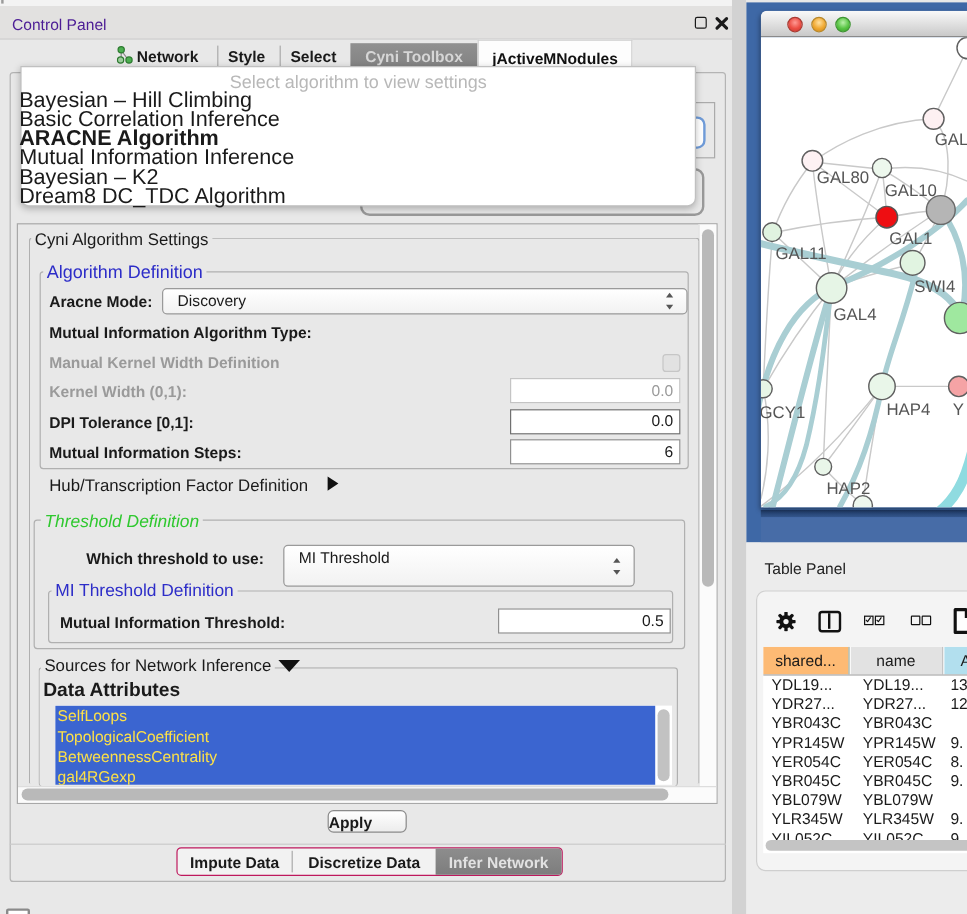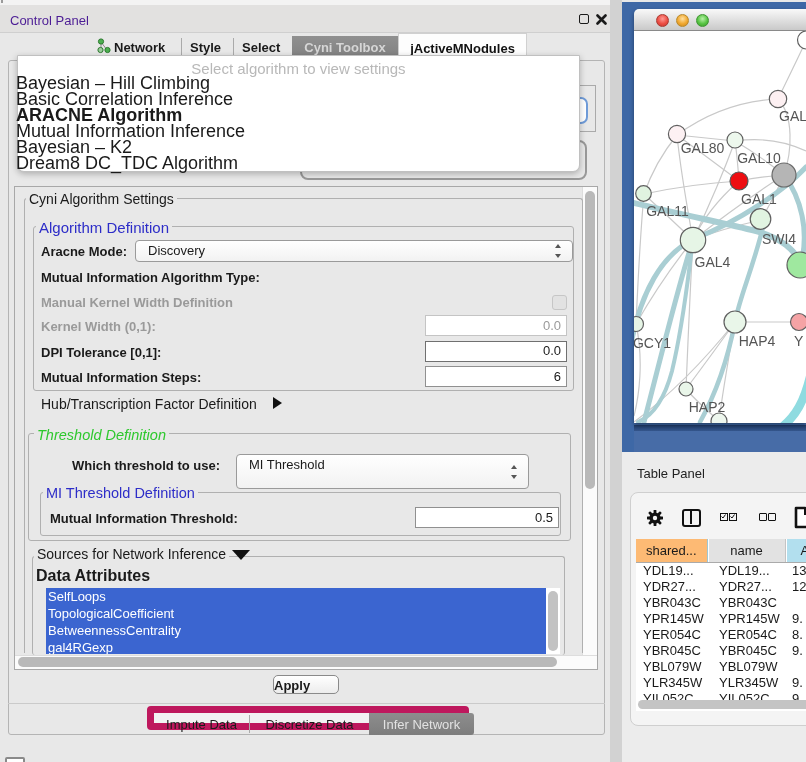--- a/index.html
+++ b/index.html
@@ -108,30 +108,30 @@
   <div class="lbl bold" style="left:50px; top:511px;">Mutual Information Threshold:</div>
   <div class="field" style="left:415px; top:507px; width:144px; height:21px; border:1px solid #909090; line-height:19px;">0.5</div>
 
   <div class="groupbox" style="left:32px; top:556px; width:533px; height:99px; border-bottom:none;"></div>
   <div class="legend" style="left:34px; top:546px;">Sources for Network Inference</div>
   <div class="abs" style="left:232px; top:550px; width:0; height:0; border-top:10px solid #111; border-left:9px solid transparent; border-right:9px solid transparent;"></div>
 
   <div class="lbl bold" style="left:36px; top:567px; font-size:16px;">Data Attributes</div>
 
   <div class="abs" style="left:46px; top:588px; width:514px; height:66px; background:#fff; overflow:hidden;">
-    <div class="abs" style="left:0; top:0; width:500px; height:120px; background:#3b65d0; color:#ffffff; padding:0 0 0 2px; line-height:17px; font-size:13px;">
+    <div class="abs" style="left:0; top:0; width:500px; height:120px; background:#3b65d0; color:#fde047; padding:0 0 0 2px; line-height:17px; font-size:13px;">
       SelfLoops<br>TopologicalCoefficient<br>BetweennessCentrality<br>gal4RGexp
     </div>
     <div class="abs" style="left:502px; top:3px; width:10px; height:60px; background:#c2c2c2; border-radius:5px;"></div>
   </div>
 
   <div class="abs" style="left:273px; top:675px; width:66px; height:19px; background:linear-gradient(#fff,#ececec); border:1px solid #8a8a8a; border-radius:5px; text-align:left; line-height:19px;font-weight:bold;">Apply</div>
 
   <div class="abs" style="left:8px; top:703px; width:597px; height:1px; background:#cacaca;"></div>
-  <div class="abs" style="left:147px; top:706px; width:322px; height:24px; background:#f2f2f2; border:7px solid #be185d; border-radius:4px; font-weight:normal;">
+  <div class="abs" style="left:147px; top:706px; width:322px; height:24px; background:#f2f2f2; border:1px solid #be185d; border-radius:4px; font-weight:bold;">
     <div class="abs" style="left:0; top:4px; width:95px; text-align:center;">Impute Data</div>
     <div class="abs" style="left:95px; top:2px; width:1px; height:18px; background:#aaa;"></div>
     <div class="abs" style="left:96px; top:4px; width:119px; text-align:center;">Discretize Data</div>
     <div class="abs" style="left:215px; top:0; width:105px; height:22px; background:linear-gradient(#8d8d8d,#7d7d7d); border-radius:0 3px 3px 0; color:#e2e2e2; text-align:center; padding-top:4px;">Infer Network</div>
   </div>
 
   <div class="abs" style="left:5px; top:757px; width:20px; height:16px; border:2px solid #8a8a8a; border-radius:2px; background:#fff;"></div>
 </div>
 
 <div class="abs" style="left:17px; top:55px; width:563px; height:117px; background:#fff; border:1px solid #c0c0c0; border-radius:0 0 7px 7px; box-shadow:0 2px 6px rgba(0,0,0,0.25); z-index:5;">

